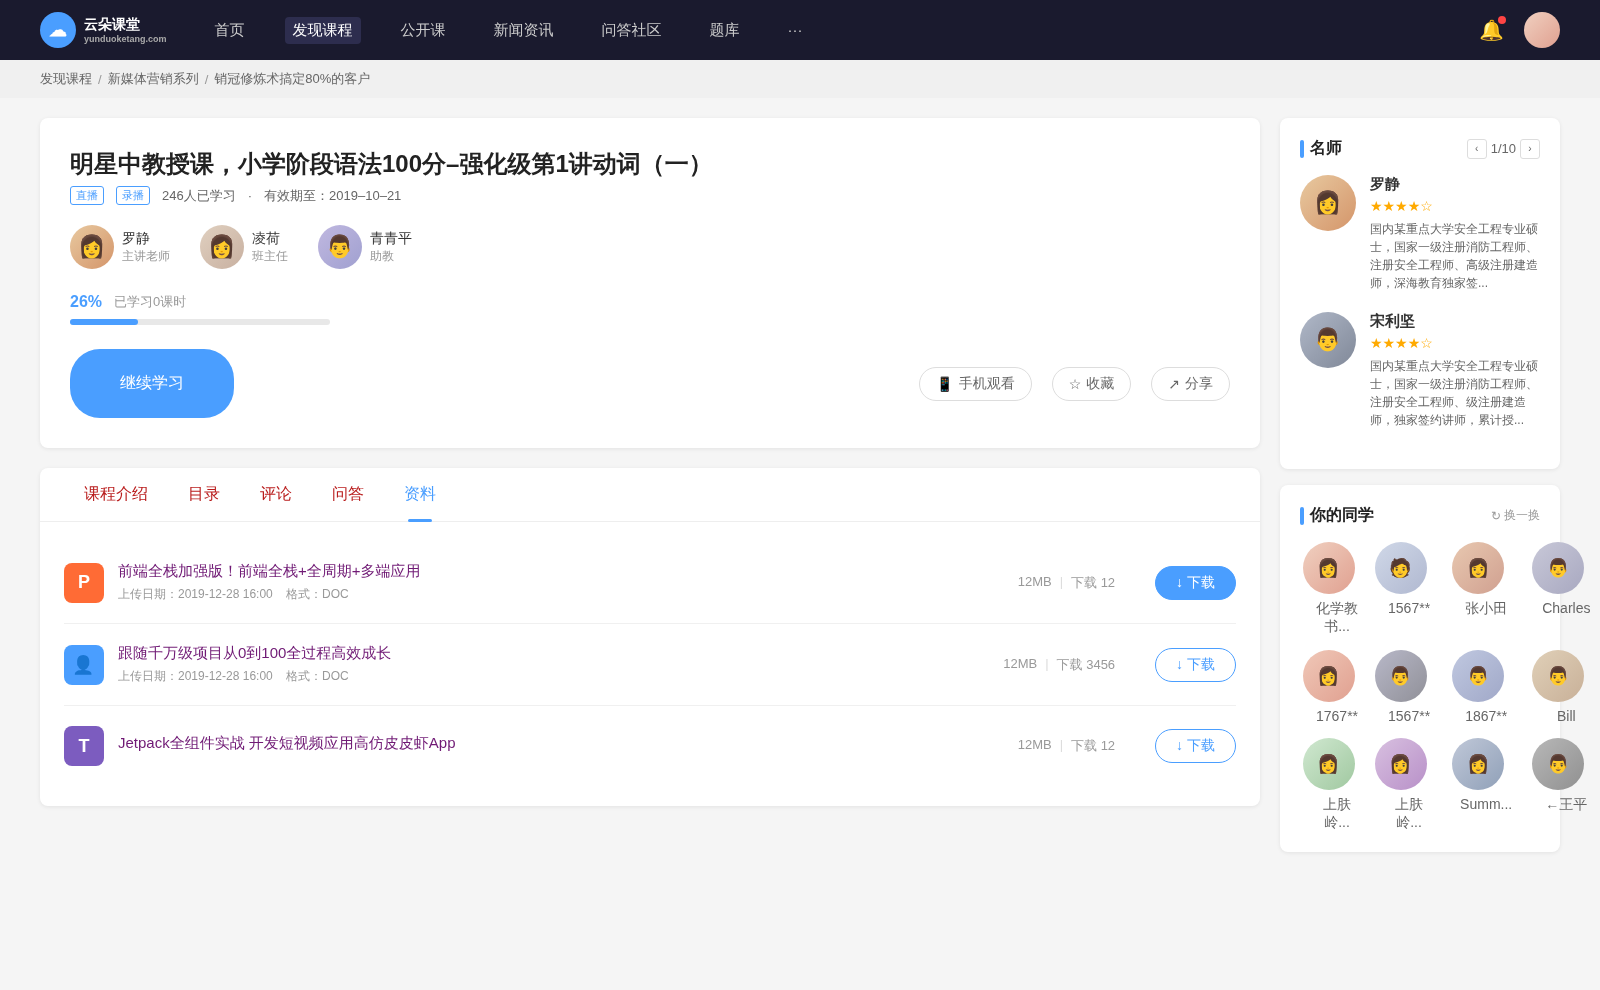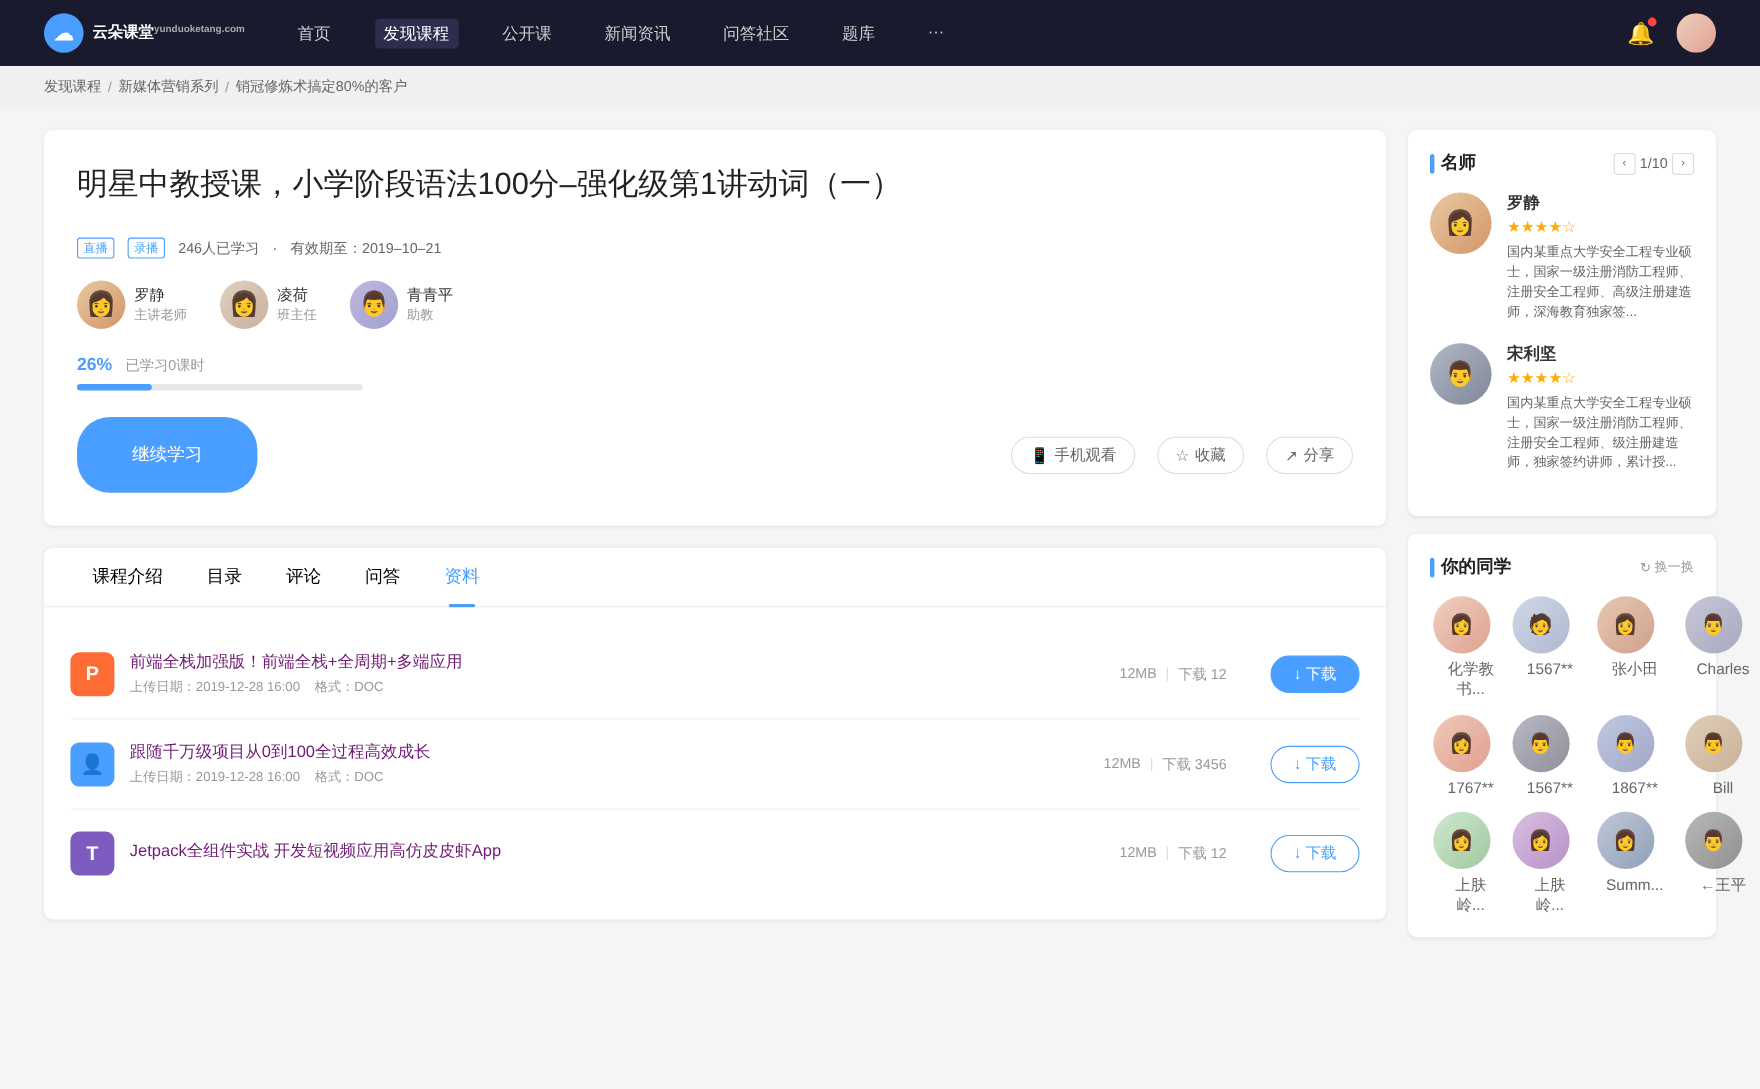--- a/index.html
+++ b/index.html
@@ -2,21 +2,21 @@
 <html><head>
   <meta charset="utf-8">
   <style>
     * { box-sizing: border-box; margin: 0; padding: 0; }
     body { font-family: -apple-system, BlinkMacSystemFont, "PingFang SC", "Microsoft YaHei", sans-serif; background: #f5f5f5; font-size: 14px; color: #333; }
 
     
     .header { background: #1a1a2e; height: 60px; display: flex; align-items: center; padding: 0 40px; gap: 40px; }
     .logo { display: flex; align-items: center; gap: 8px; color: white; font-size: 16px; font-weight: bold; min-width: 120px; }
     .logo-icon { width: 36px; height: 36px; background: #4a9eff; border-radius: 50%; display: flex; align-items: center; justify-content: center; color: white; font-size: 18px; }
-    .logo-text { display: flex; flex-direction: row; }
+    .logo-text { display: flex; flex-direction: column; }
     .logo-text .main { font-size: 14px; color: white; }
     .logo-text .sub { font-size: 9px; color: #aaa; }
     .nav { display: flex; gap: 32px; flex: 1; }
     .nav-item { color: #ccc; font-size: 15px; cursor: pointer; padding: 4px 8px; border-radius: 4px; }
     .nav-item.active { color: white; background: #2d2d4e; }
     .header-right { display: flex; align-items: center; gap: 20px; margin-left: auto; }
     .bell-icon { position: relative; color: #ccc; font-size: 20px; cursor: pointer; }
     .bell-dot { position: absolute; top: -2px; right: -2px; width: 8px; height: 8px; background: #ff4444; border-radius: 50%; }
     .avatar-header { width: 36px; height: 36px; border-radius: 50%; background: #c8a882; overflow: hidden; cursor: pointer; }
     .avatar-img { width: 100%; height: 100%; object-fit: cover; background: linear-gradient(135deg, #d4956a, #c8a882); display: flex; align-items: center; justify-content: center; }
@@ -26,21 +26,21 @@
     .breadcrumb a { color: #666; text-decoration: none; }
     .breadcrumb-sep { color: #999; }
 
     
     .main-container { display: flex; gap: 20px; padding: 20px 40px; max-width: 1600px; }
     .content-left { flex: 1; }
     .content-right { width: 280px; flex-shrink: 0; }
 
     
     .course-card { background: white; border-radius: 8px; padding: 30px; margin-bottom: 20px; box-shadow: 0 1px 4px rgba(0,0,0,0.08); }
-    .course-title { font-size: 28px; font-weight: normal; color: #222; margin-bottom: 30px; }
+    .course-title { font-size: 24px; font-weight: bold; color: #222; margin-bottom: 6px; }
     .course-meta { display: flex; align-items: center; gap: 12px; margin-bottom: 20px; font-size: 13px; color: #666; }
     .badge { border: 1px solid; border-radius: 3px; padding: 1px 5px; font-size: 11px; }
     .badge-live { color: #4a9eff; border-color: #4a9eff; }
     .badge-record { color: #4a9eff; border-color: #4a9eff; }
     .teachers { display: flex; gap: 30px; margin-bottom: 24px; }
     .teacher-item { display: flex; align-items: center; gap: 8px; }
     .teacher-avatar { width: 44px; height: 44px; border-radius: 50%; overflow: hidden; }
     .teacher-info { display: flex; flex-direction: column; }
     .teacher-name { font-size: 14px; color: #333; font-weight: 500; }
     .teacher-role { font-size: 12px; color: #999; }
@@ -51,21 +51,21 @@
     .progress-bar { height: 6px; background: #e8e8e8; border-radius: 3px; width: 260px; }
     .progress-fill { height: 100%; background: #4a9eff; border-radius: 3px; }
     .action-row { display: flex; align-items: center; justify-content: space-between; }
     .btn-continue { background: #4a9eff; color: white; border: none; border-radius: 30px; padding: 24px 50px; font-size: 16px; cursor: pointer; font-weight: 500; }
     .action-links { display: flex; gap: 20px; }
     .action-link { display: flex; align-items: center; gap: 5px; color: #666; font-size: 14px; cursor: pointer; border: 1px solid #ddd; border-radius: 20px; padding: 7px 16px; }
 
     
     .tabs-card { background: white; border-radius: 8px; box-shadow: 0 1px 4px rgba(0,0,0,0.08); }
     .tabs-header { display: flex; gap: 0; border-bottom: 1px solid #eee; padding: 0 24px; }
-    .tab-item { padding: 16px 20px; font-size: 16px; color: #000000; cursor: pointer; position: relative; }
+    .tab-item { padding: 16px 20px; font-size: 16px; color: #b91c1c; cursor: pointer; position: relative; }
     .tab-item.active { color: #4a9eff; }
     .tab-item.active::after { content: ''; position: absolute; bottom: -1px; left: 50%; transform: translateX(-50%); width: 24px; height: 3px; background: #4a9eff; border-radius: 2px; }
     .tabs-content { padding: 20px 24px; }
 
     
     .resource-item { display: flex; align-items: center; padding: 20px 0; border-bottom: 1px solid #f0f0f0; }
     .resource-item:last-child { border-bottom: none; }
     .resource-icon { width: 40px; height: 40px; border-radius: 8px; display: flex; align-items: center; justify-content: center; color: white; font-size: 18px; font-weight: bold; margin-right: 14px; flex-shrink: 0; }
     .icon-p { background: #ff6b35; }
     .icon-person { background: #4a9eff; }

